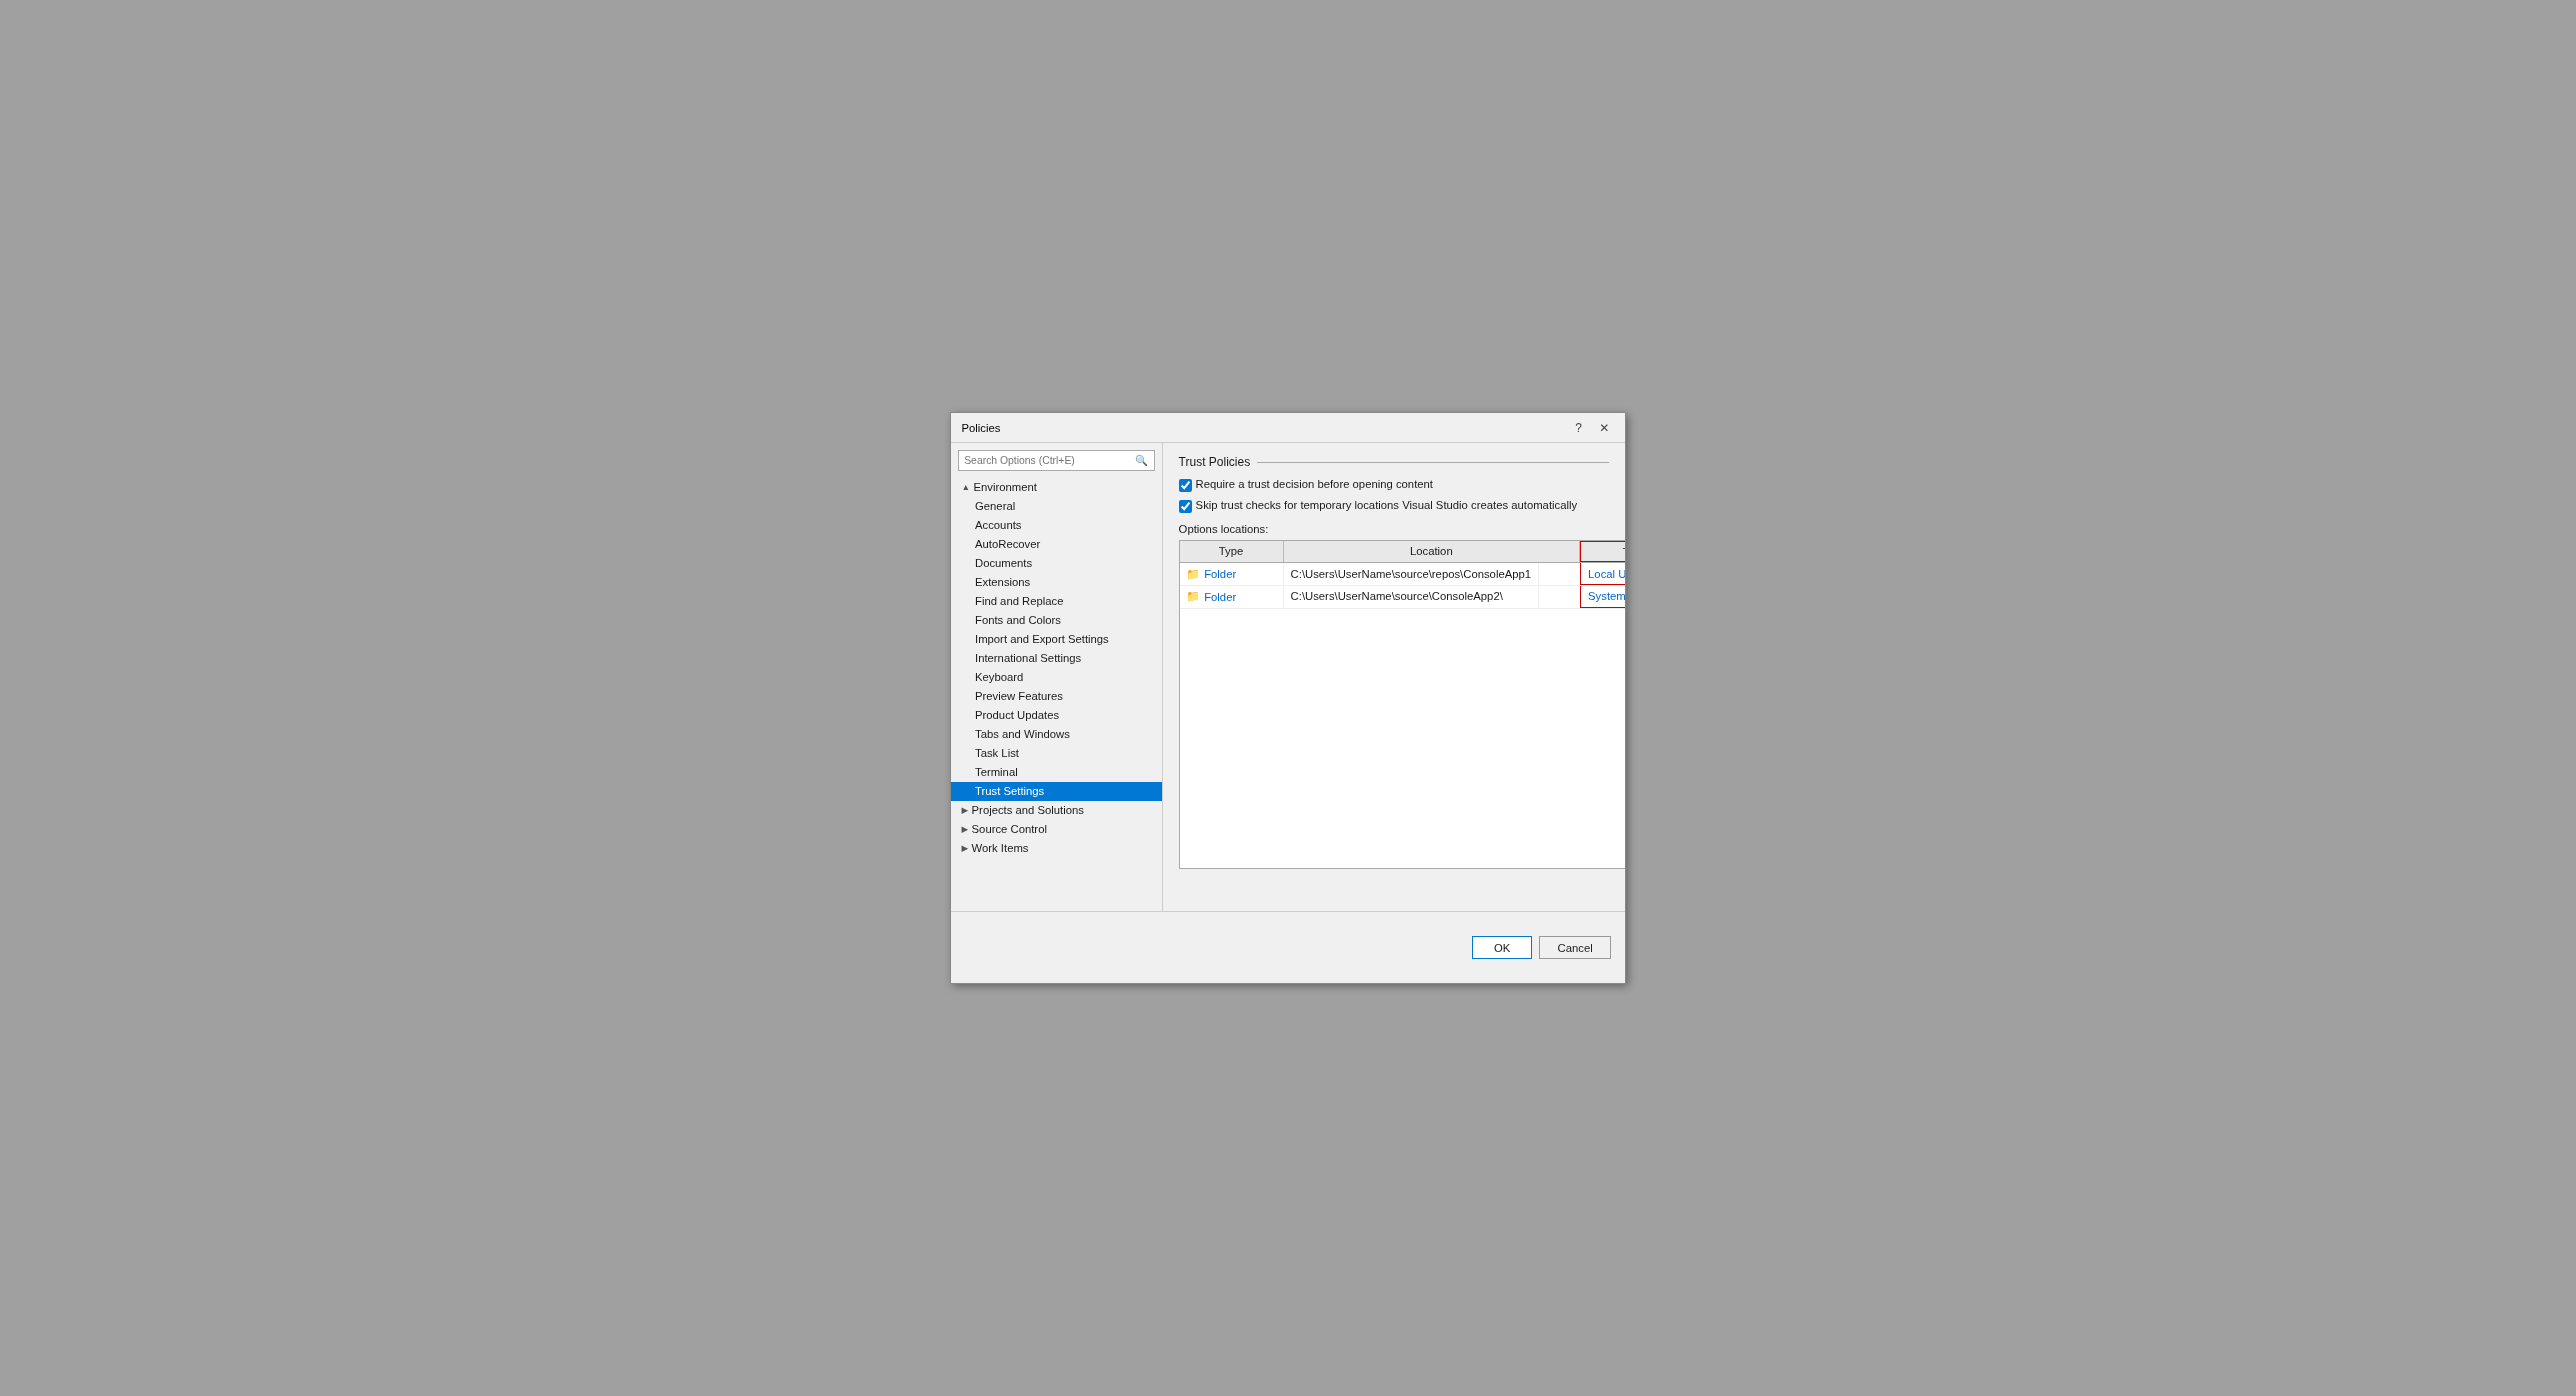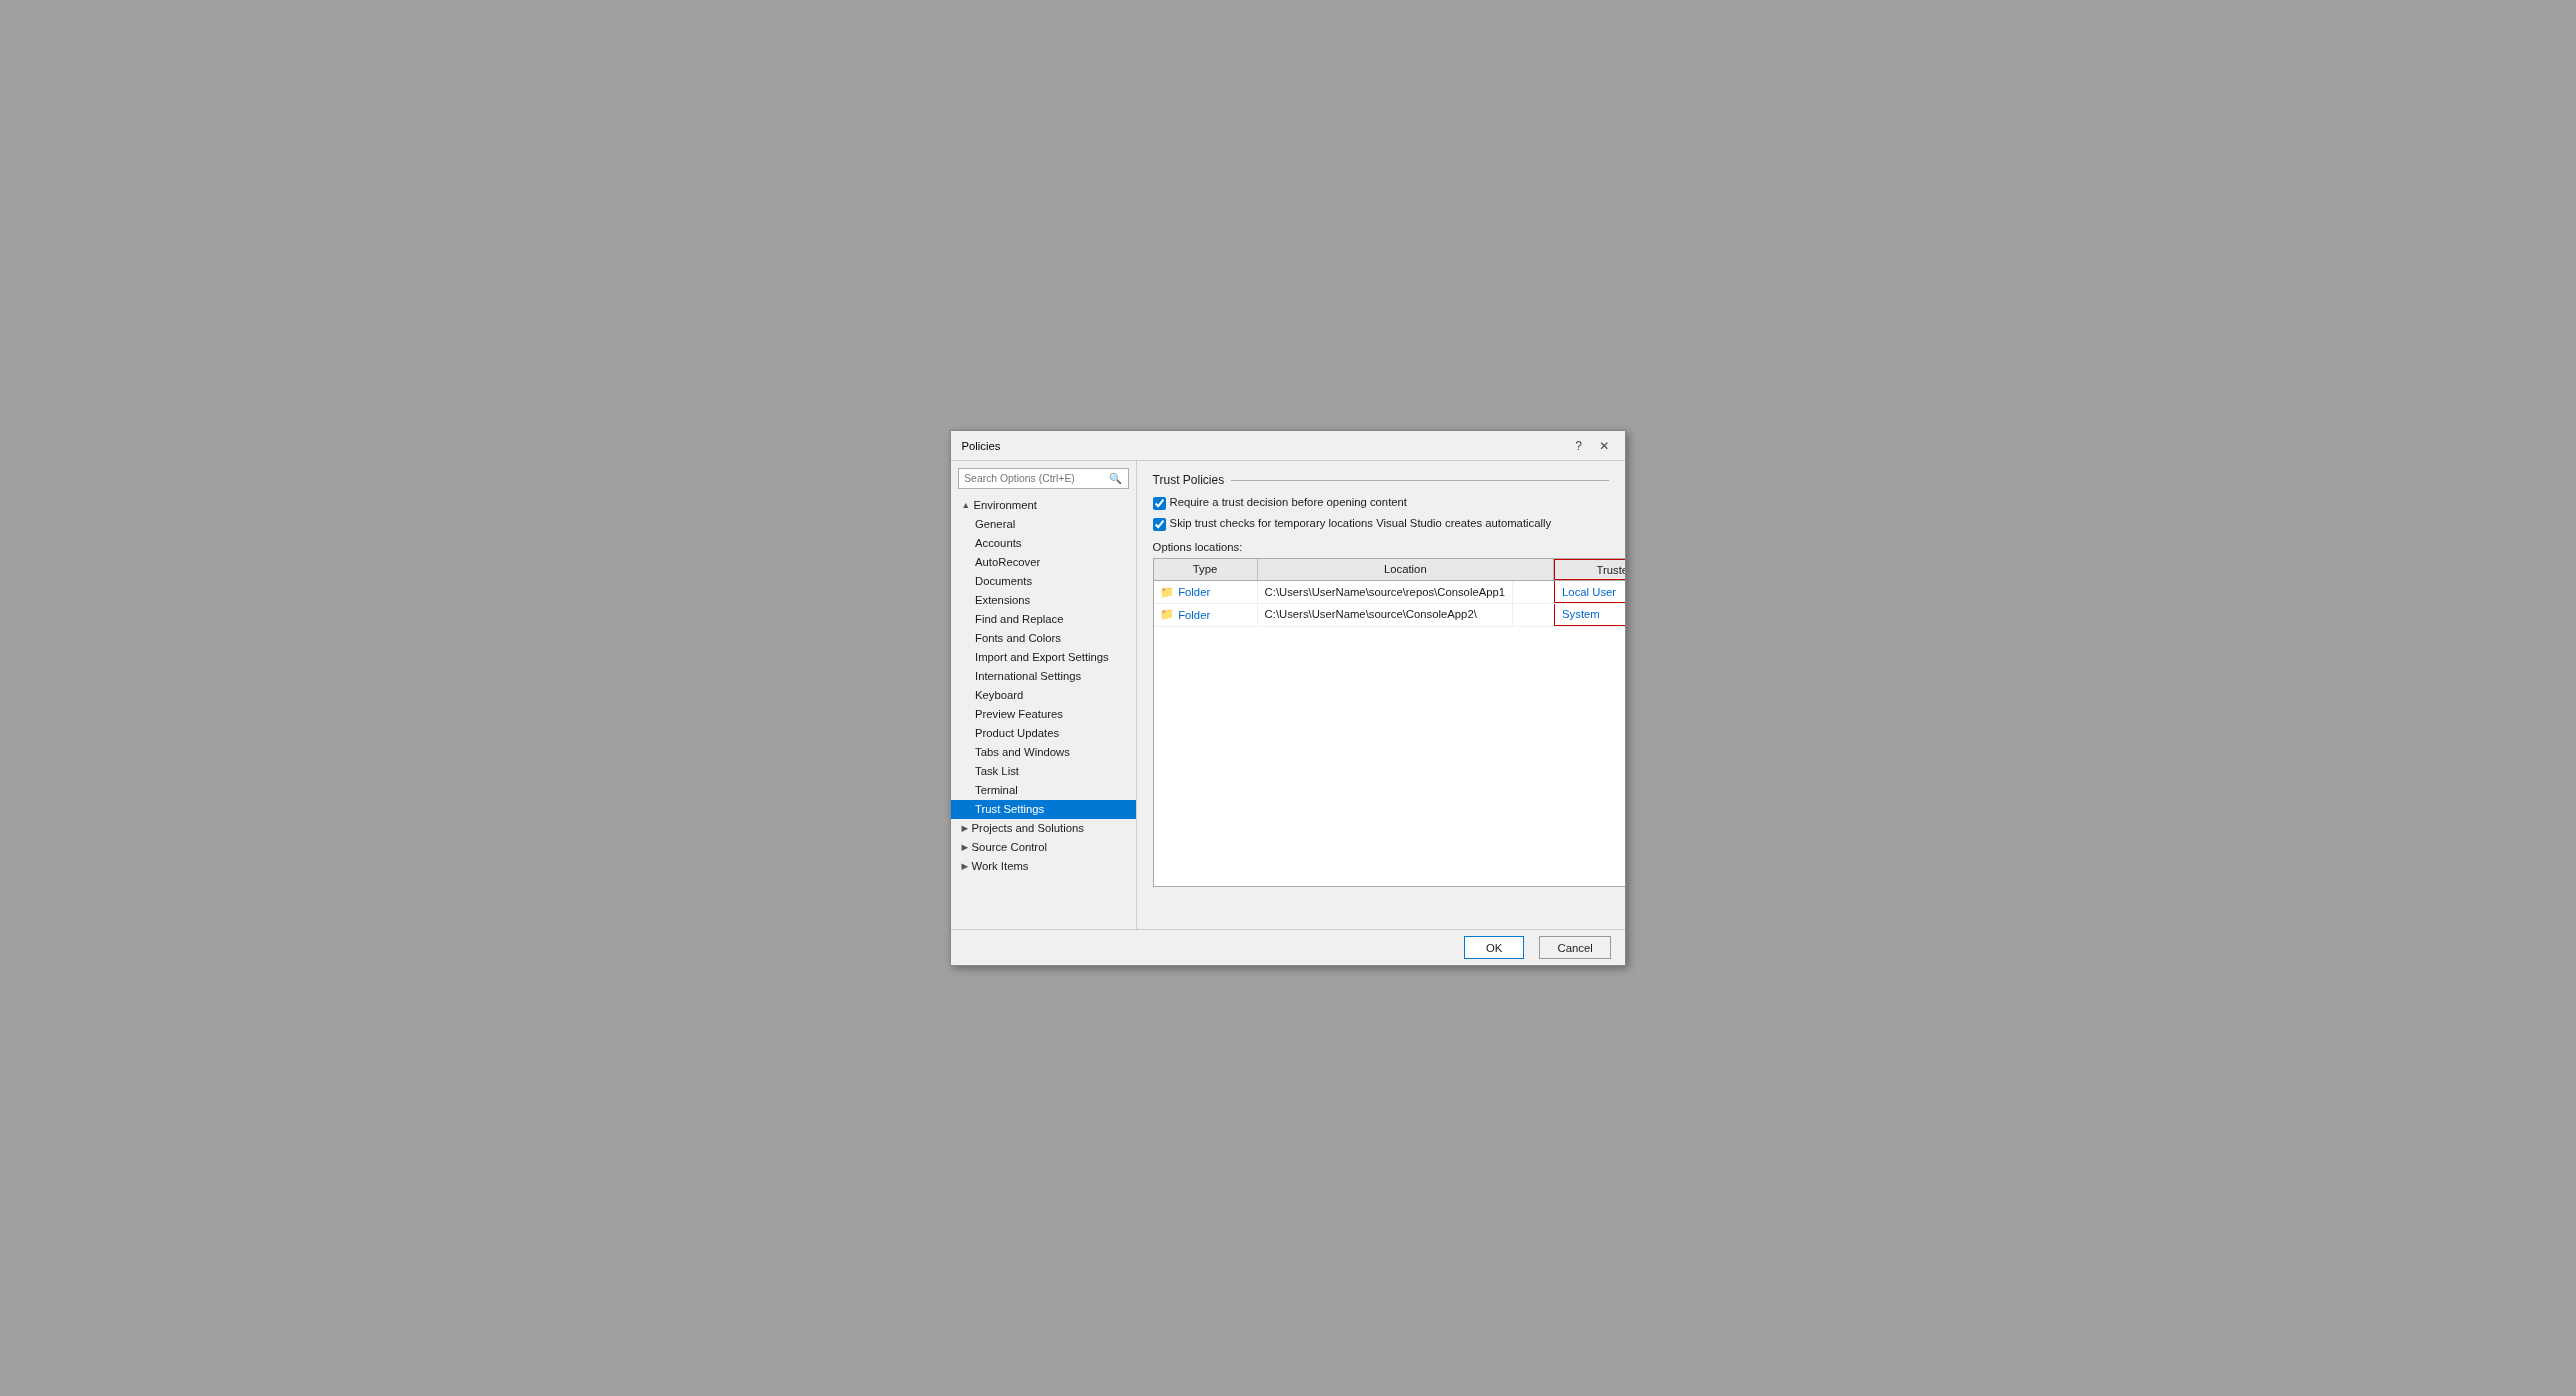--- a/index.html
+++ b/index.html
@@ -60,21 +60,21 @@
       padding: 1.7px 5.2px;
       line-height: 1;
     }
 
     .dialog-body {
       display: flex;
       height: 468px;
     }
 
     .left-panel {
-      width: 186px;
+      width: 212px;
       background: #f0f0f0;
       border-right: 0.9px solid #ccc;
       display: flex;
       flex-direction: column;
       overflow: hidden;
     }
 
     .search-box {
       display: flex;
       align-items: center;
@@ -282,24 +282,24 @@
       border-right: none;
       color: #0066cc;
       border: 1.7px solid #cc0000;
       border-top: none;
       margin-left: 41px;
     }
 
     .dialog-footer {
       background: #f0f0f0;
       border-top: 0.9px solid #ccc;
-      padding: 6px 14px;
+      padding: 24px 14px;
       display: flex;
       justify-content: flex-end;
-      gap: 15px;
+      gap: 7px;
     }
 
     .btn-ok {
       border: 0.9px solid #0078d4;
       background: white;
       color: #1a1a1a;
       padding: 4.3px 21px;
       cursor: pointer;
       font-size: 11.3px;
     }

